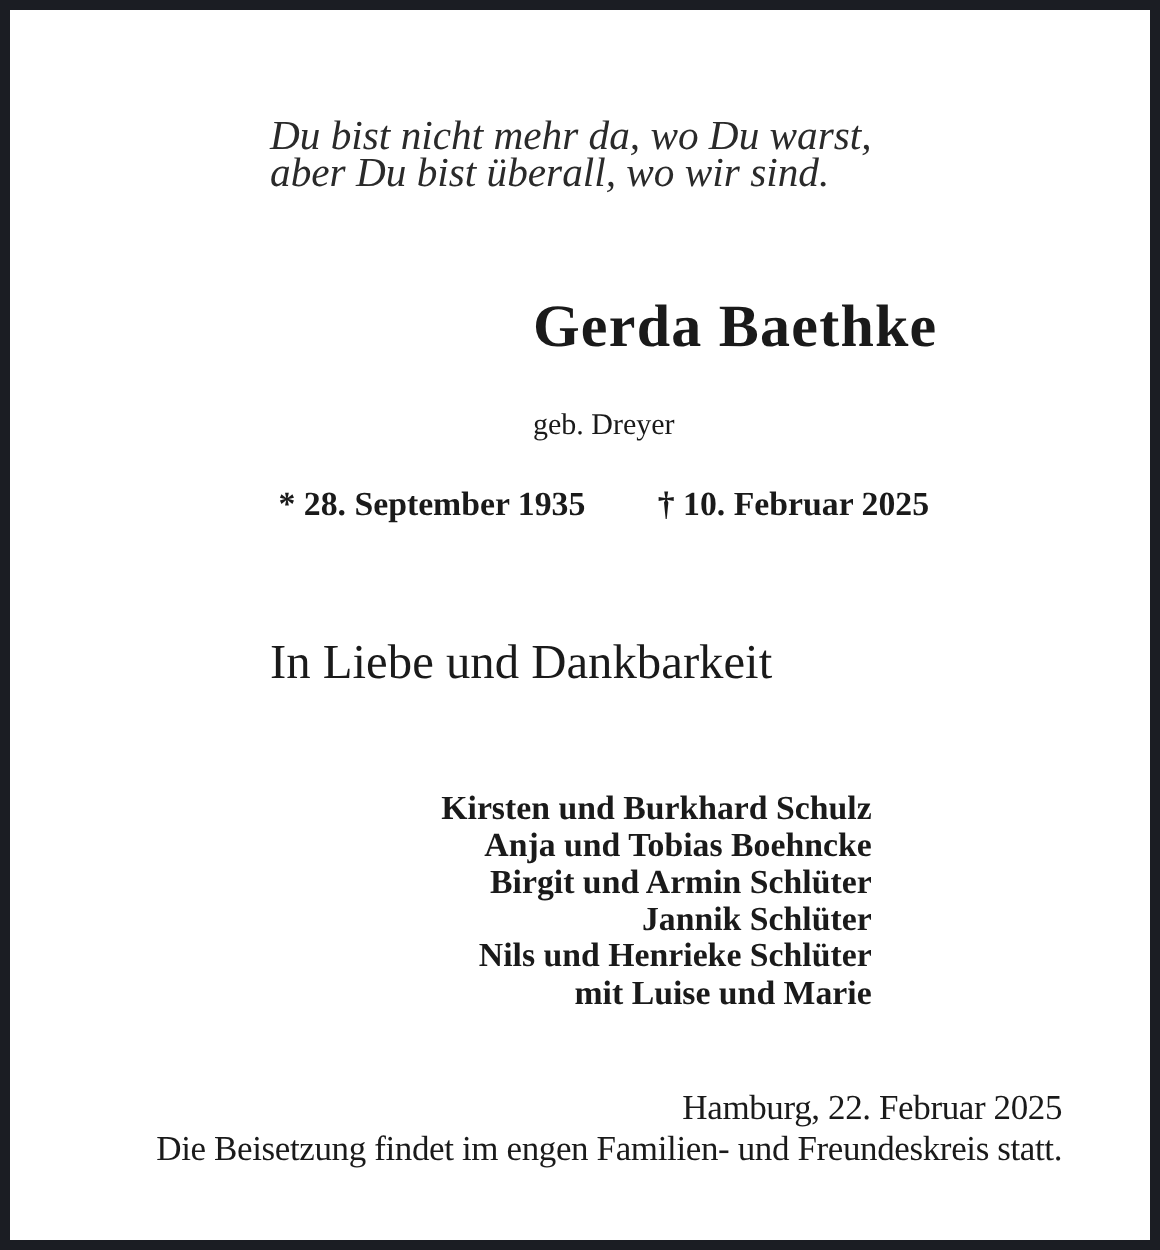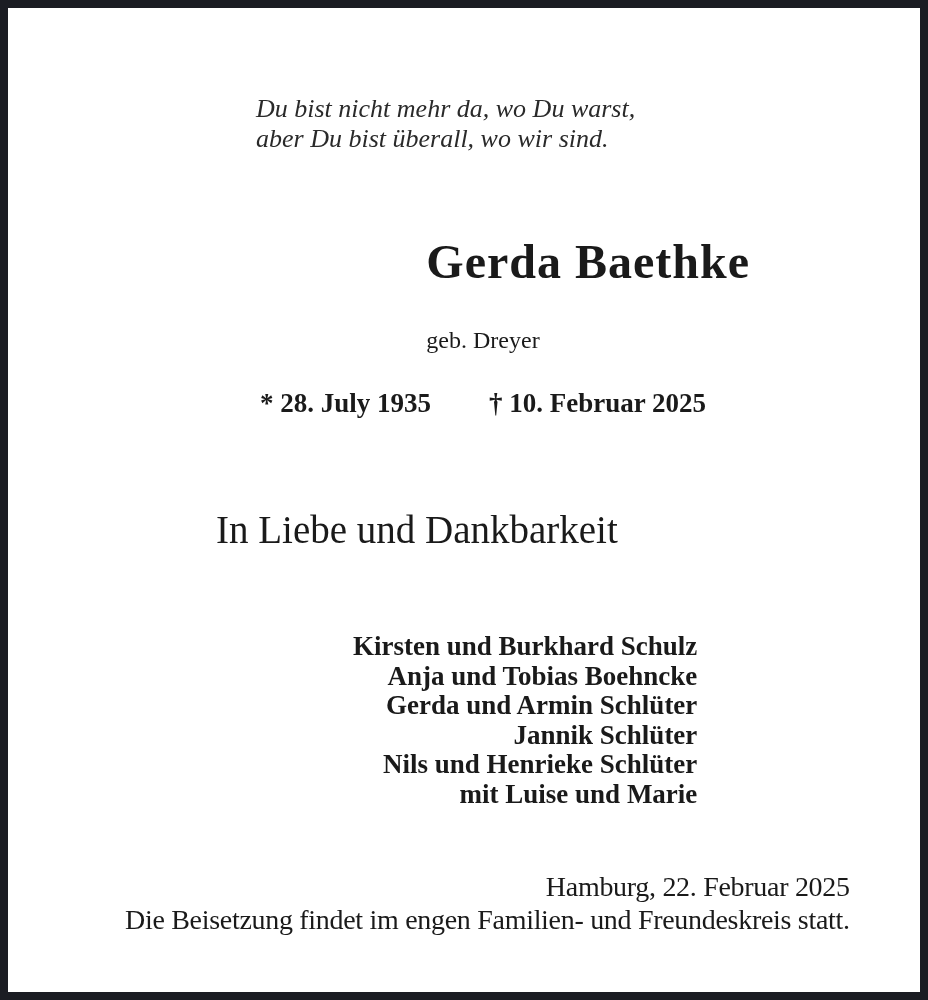--- a/index.html
+++ b/index.html
@@ -16,25 +16,24 @@
     border: 8px solid #1b1d23;
     font-family: "Liberation Serif", "DejaVu Serif", serif;
     color: #1a1a1a;
     overflow: hidden;
   }
   .epitaph {
     position: absolute;
     left: 208px;
     top: 86px;
     font-style: italic;
-    font-size: 26px;
+    font-size: 33px;
     line-height: 30px;
     color: #2a2a2a;
     white-space: nowrap;
-    margin-left: 40px;
   }
   .header-col {
     position: absolute;
     left: 208px;
     width: 534px;
     text-align: center;
   }
   .deceased-name {
     top: 228px;
     font-size: 48px;
@@ -96,30 +95,30 @@
   <div class="epitaph">
     <div>Du bist nicht mehr da, wo Du warst,</div>
     <div>aber Du bist überall, wo wir sind.</div>
   </div>
 
   <div class="header-col deceased-name">Gerda Baethke</div>
 
   <div class="header-col maiden-name">geb. Dreyer</div>
 
   <div class="header-col dates-line">
-    <span>* 28. July 1935</span>
+    <span>* 28. September 1935</span>
     <span>† 10. Februar 2025</span>
   </div>
 
   <div class="condolence">In Liebe und Dankbarkeit</div>
 
   <div class="mourners">
     <div>Kirsten und Burkhard Schulz</div>
     <div>Anja und Tobias Boehncke</div>
-    <div>Gerda und Armin Schlüter</div>
+    <div>Birgit und Armin Schlüter</div>
     <div>Jannik Schlüter</div>
     <div>Nils und Henrieke Schlüter</div>
     <div>mit Luise und Marie</div>
   </div>
 
   <div class="closing">
     <div>Hamburg, 22. Februar 2025</div>
     <div>Die Beisetzung findet im engen Familien- und Freundeskreis statt.</div>
   </div>
 

